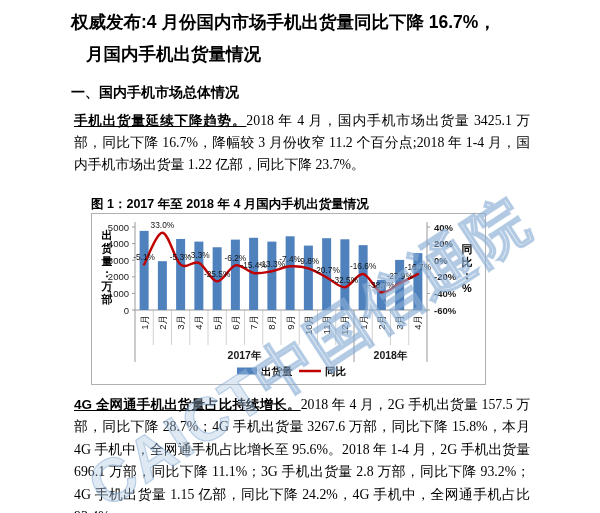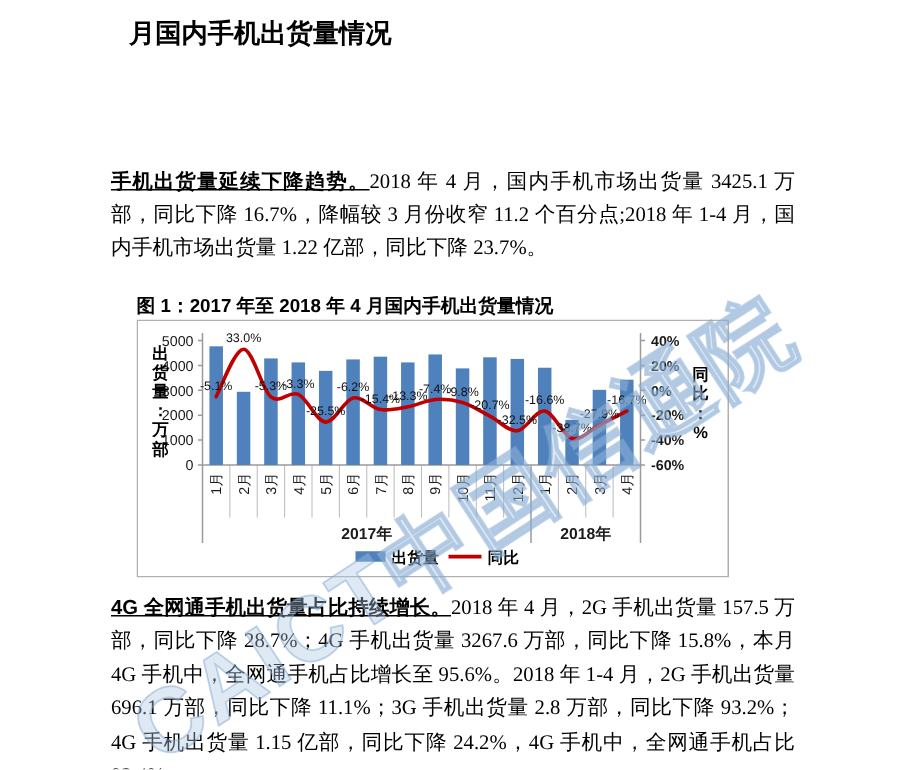--- a/index.html
+++ b/index.html
@@ -53,23 +53,25 @@
     pointer-events:none;
     z-index:5;
   }
 </style>
 </head>
 <body>
 
 <div class="page">
 
   <div class="doc-title">
+    <div class="line1">权威发布:4 月份国内市场手机出货量同比下降 16.7%，</div>
     <div class="line2">月国内手机出货量情况</div>
   </div>
 
+  <div class="section-heading">一、国内手机市场总体情况</div>
 
   <div class="para" id="para1"><span class="lead">手机出货量延续下降趋势。</span><span>2018 年 4 月，国内手机市场出货量 3425.1 万部，同比下降 16.7%，降幅较 3 月份收窄 11.2 个百分点;2018 年 1-4 月，国内手机市场出货量 1.22 亿部，同比下降 23.7%。</span></div>
 
   <div class="chart-title">图 1：2017 年至 2018 年 4 月国内手机出货量情况</div>
 
   <div class="chart-box">
     <svg width="395" height="172" viewBox="0 0 395 172" xmlns="http://www.w3.org/2000/svg">
         <rect x="0.5" y="0.5" width="394" height="171" fill="none" stroke="#b0b0b0" stroke-width="1"></rect>
         <line x1="44" y1="97" x2="44" y2="149" stroke="#9a9a9a" stroke-width="1"></line>
         <line x1="62.25" y1="97" x2="62.25" y2="132" stroke="#bdbdbd" stroke-width="0.7"></line>

